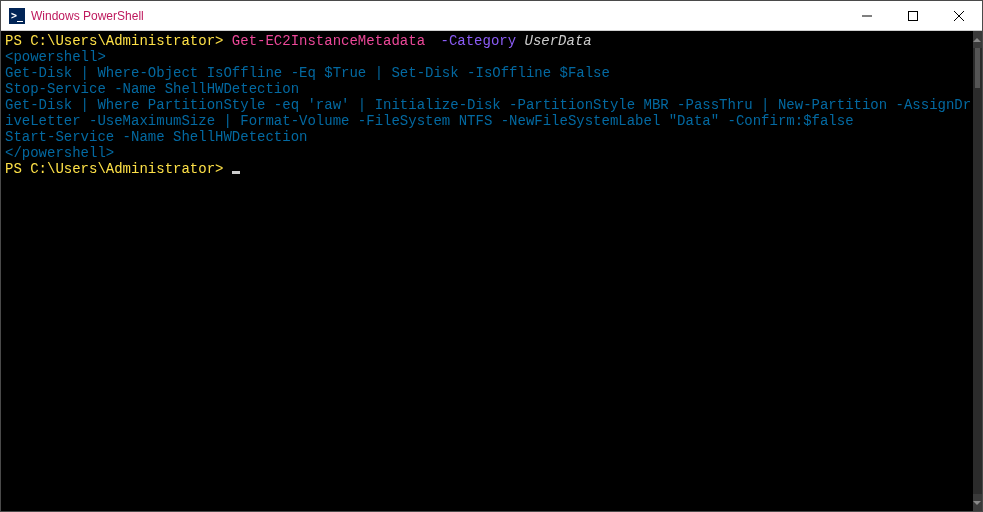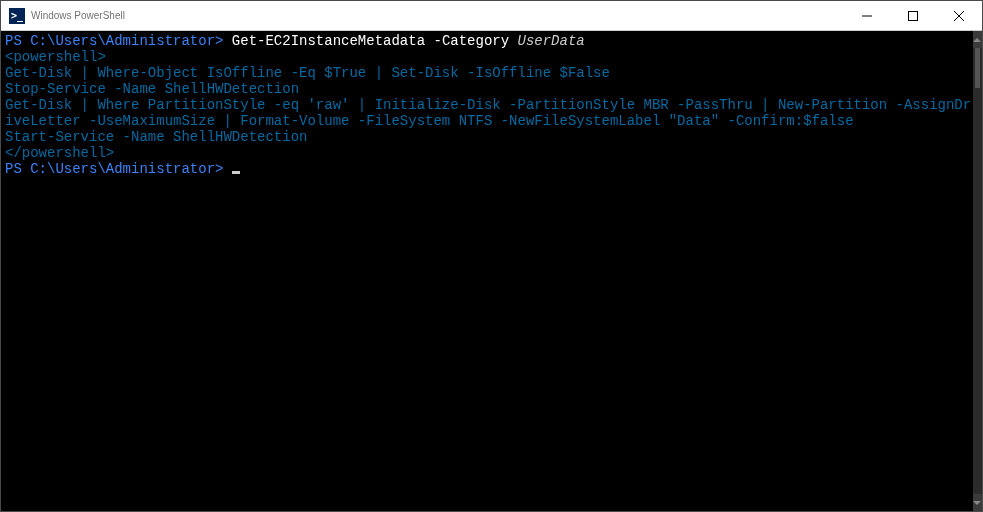--- a/index.html
+++ b/index.html
@@ -1,34 +1,34 @@
 <!DOCTYPE html>
 <html><head>
   <meta charset="utf-8">
   <style>
     * { margin: 0; padding: 0; box-sizing: border-box; }
     html, body { width: 983px; height: 512px; overflow: hidden; font-family: "Segoe UI", Tahoma, sans-serif; }
     .window { width: 983px; height: 512px; display: flex; flex-direction: column; border: 1px solid #4a4a4a; background: #fff; }
     .titlebar { height: 30px; background: #ffffff; display: flex; align-items: center; padding-left: 8px; border-bottom: 1px solid #d0d0d0; }
     .app-icon { width: 16px; height: 16px; background: #012456; display: flex; align-items: center; justify-content: center; margin-right: 6px; }
     .app-icon-inner { color: #fff; font-size: 10px; font-weight: bold; font-family: Consolas, monospace; }
-    .title-text { font-size: 10px; color: #737373; flex: 0 0 auto; }
+    .title-text { font-size: 12px; color: #be185d; flex: 0 0 auto; }
     .title-spacer { flex: 1 1 auto; }
     .win-btn { width: 46px; height: 30px; display: flex; align-items: center; justify-content: center; background: transparent; border: none; }
     .win-btn svg { width: 10px; height: 10px; }
     .content { flex: 1 1 auto; display: flex; background: #0c0c0c; }
     .terminal { flex: 1 1 auto; background: #000000; color: #cccccc; font-family: Consolas, "Courier New", monospace; font-size: 14px; line-height: 16px; padding: 2px 0 2px 4px; white-space: pre-wrap; word-break: break-all; overflow: hidden; }
     .scrollbar { width: 17px; background: #2b2b2b; display: flex; flex-direction: column; }
     .sb-btn { height: 17px; background: #3a3a3a; display: flex; align-items: center; justify-content: center; }
     .sb-btn svg { width: 8px; height: 8px; fill: #888; }
     .sb-track { flex: 1 1 auto; background: #2b2b2b; position: relative; }
     .sb-thumb { position: absolute; top: 0; left: 2px; right: 2px; height: 40px; background: #555; }
-    .prompt { color: #3b82f6; }
-    .cmd { color: #ffffff; }
-    .param { color: #ffffff; }
+    .prompt { color: #fde047; }
+    .cmd { color: #ec4899; }
+    .param { color: #8b5cf6; padding-left: 7px; }
     .arg { color: #cccccc; font-style: italic; }
     .output { color: #0369a1; }
     .cursor { display: inline-block; width: 8px; height: 3px; background: #cccccc; vertical-align: baseline; margin-bottom: -1px; animation: blink 1s step-end infinite; }
     @keyframes blink { 50% { opacity: 0; } }
   </style>
 </head>
 <body>
 
 <div class="window">
   <div class="titlebar">

